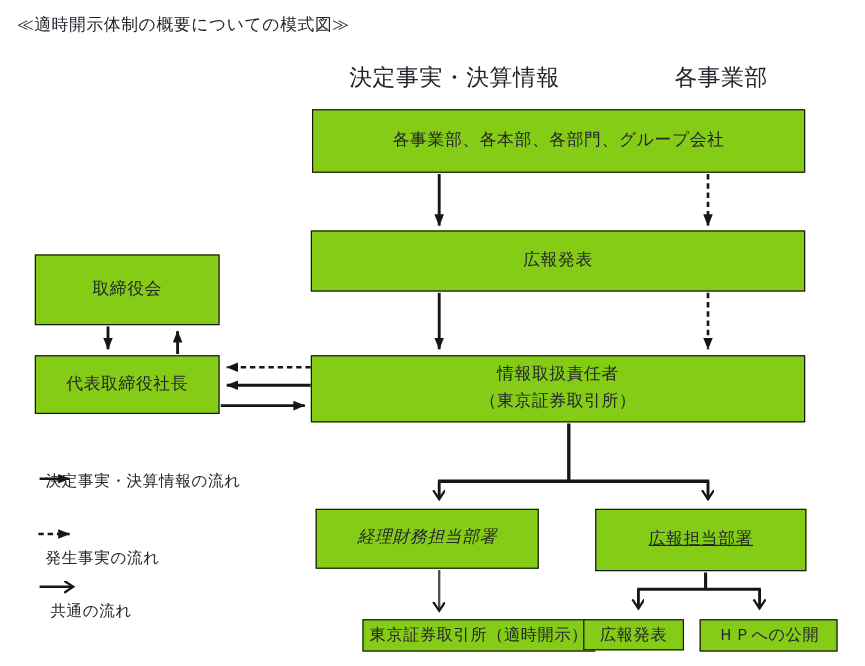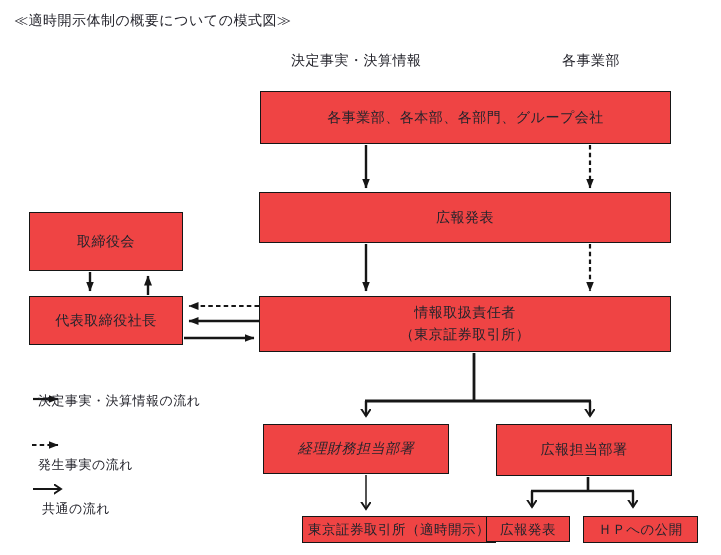--- a/index.html
+++ b/index.html
@@ -6,27 +6,27 @@
   .canvas {
     position:relative; width:721px; height:555px; background:#ffffff;
     font-family:"DejaVu Serif","Liberation Serif",serif;
     color:#24242c; overflow:hidden;
   }
   .title {
     position:absolute; left:14px; top:12px;
     font-size:14px; letter-spacing:0.5px; white-space:nowrap;
   }
   .col-label {
-    position:absolute; top:52px; font-size:14px; white-space:nowrap;
+    position:absolute; top:52px; font-size:19px; white-space:nowrap;
     letter-spacing:0.5px;
   }
   .wires { position:absolute; left:0; top:0; width:721px; height:555px; }
   .box {
     position:absolute; box-sizing:border-box;
-    border:1.4px solid #161616; background:#ef4444;
+    border:1.4px solid #161616; background:#84cc16;
     display:flex; flex-direction:column; align-items:center; justify-content:center;
     font-size:14px; line-height:1.55; text-align:center; white-space:nowrap;
     letter-spacing:0.5px;
   }
   .box-sm { font-size:13.5px; }
   .legend-arrow { position:absolute; }
   .legend-label { position:absolute; font-size:13px; white-space:nowrap; letter-spacing:0.5px; }
 </style>
 </head>
 <body>
@@ -79,21 +79,21 @@
     <span>情報取扱責任者</span>
     <span>（東京証券取引所）</span>
   </div>
 
   <div class="box" style="left:29px; top:212px; width:154px; height:59px;">取締役会</div>
 
   <div class="box" style="left:29px; top:296px; width:154px; height:49px;">代表取締役社長</div>
 
   <div class="box" style="left:263px; top:424px; width:186px; height:50px;font-style:italic;">経理財務担当部署</div>
 
-  <div class="box" style="left:496px; top:424px; width:176px; height:52px;">広報担当部署</div>
+  <div class="box" style="left:496px; top:424px; width:176px; height:52px;text-decoration:underline;">広報担当部署</div>
 
   <div class="box box-sm" style="left:255px; top:516px; width:194px; height:27px;margin-left:47px;">東京証券取引所（適時開示）</div>
 
   <div class="box box-sm" style="left:583px; top:516px; width:115px; height:27px;">ＨＰへの公開</div>
 
   <div class="box box-sm" style="left:486px; top:516px; width:84px; height:26px;">広報発表</div>
 
   <div>
     <svg class="legend-arrow" style="left:32px; top:392px;" width="44" height="14">
       <line x1="1" y1="7" x2="26" y2="7" stroke="#161616" stroke-width="2.2" marker-end="url(#head-filled)"></line>

